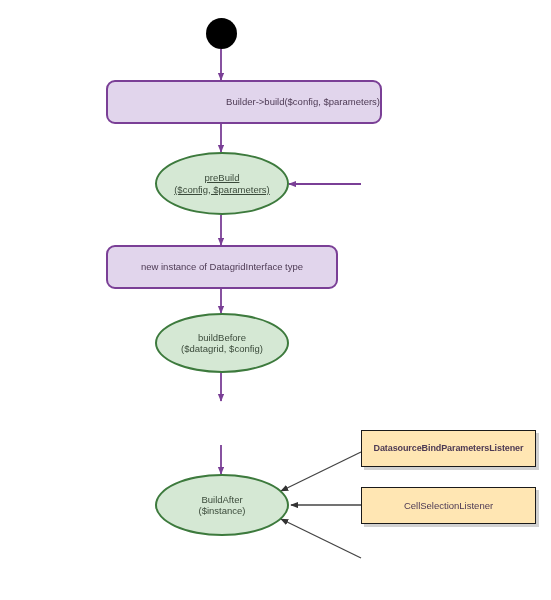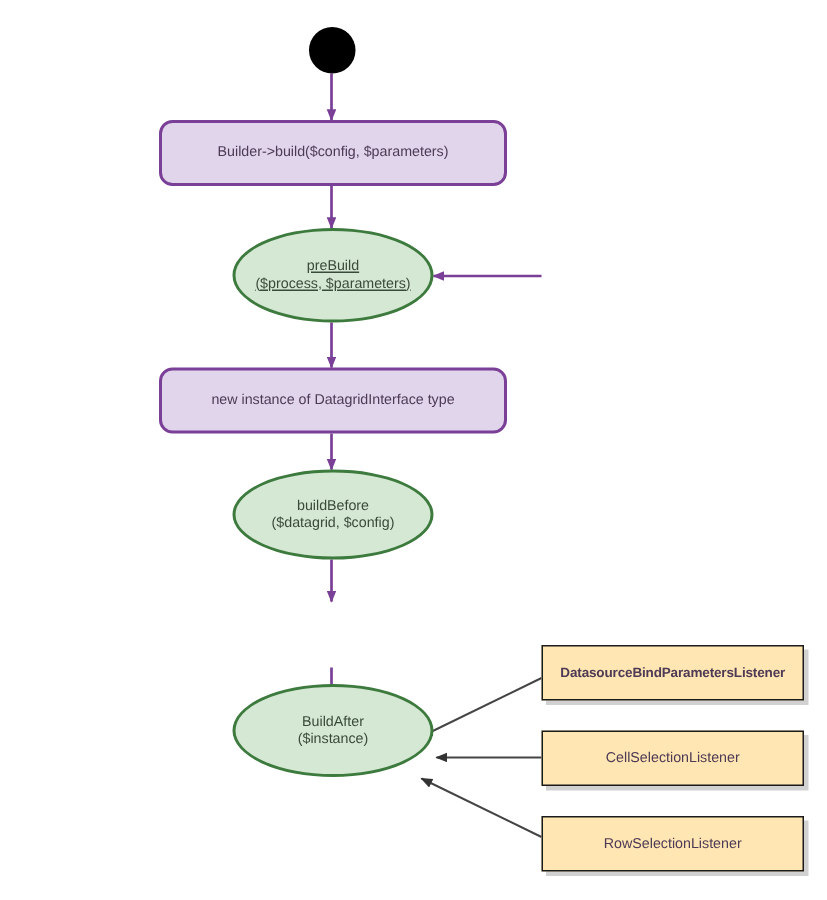--- a/index.html
+++ b/index.html
@@ -98,56 +98,53 @@
 
     <g stroke="#444444" stroke-width="1.3" fill="none">
       <line x1="361" y1="452" x2="281" y2="491" marker-end="url(#arrow-gray)"></line>
       <line x1="361" y1="505" x2="291" y2="505" marker-end="url(#arrow-gray)"></line>
       <line x1="361" y1="558" x2="281" y2="519" marker-end="url(#arrow-gray)"></line>
     </g>
   </svg>
 
   <div class="node start-node" style="left:206px; top:18px; width:31px; height:31px;"></div>
 
-  <div class="node activity-box" style="left:106px; top:80px; width:232px; height:44px;">
+  <div class="node activity-box" style="left:106px; top:80px; width:276px; height:44px;justify-content:flex-end;">
     <span>Builder-&gt;build($config, $parameters)</span>
   </div>
 
   <div class="node event-ellipse" style="left:155px; top:152px; width:134px; height:63px;text-decoration:underline;">
     <span class="lines">
       <span>preBuild</span><br>
-      <span>($process, $parameters)</span>
+      <span>($config, $parameters)</span>
     </span>
   </div>
 
   <div class="node event-ellipse" style="left:155px; top:313px; width:134px; height:60px;">
     <span class="lines">
       <span>buildBefore</span><br>
       <span>($datagrid, $config)</span>
     </span>
   </div>
 
   <div class="node activity-box" style="left:106px; top:245px; width:232px; height:44px;">
     <span>new instance of DatagridInterface type</span>
   </div>
 
 
-  <div class="node event-ellipse" style="left:155px; top:456px; width:134px; height:62px;justify-content:center;">
+  <div class="node event-ellipse" style="left:155px; top:474px; width:134px; height:62px;justify-content:center;">
     <span class="lines">
       <span>BuildAfter</span><br>
       <span>($instance)</span>
     </span>
   </div>
 
 
   <div class="node listener-box tight" style="left:361px; top:430px; width:175px; height:37px;font-weight:bold;">
     <span>DatasourceBindParametersListener</span>
   </div>
 
   <div class="node listener-box" style="left:361px; top:487px; width:175px; height:37px;">
     <span>CellSelectionListener</span>
   </div>
 
-  <div class="node listener-box" style="left:361px; top:544px; width:175px; height:37px;">
-    <span>RowSelectionListener</span>
-  </div>
 
 </div>
 
 </body></html>

